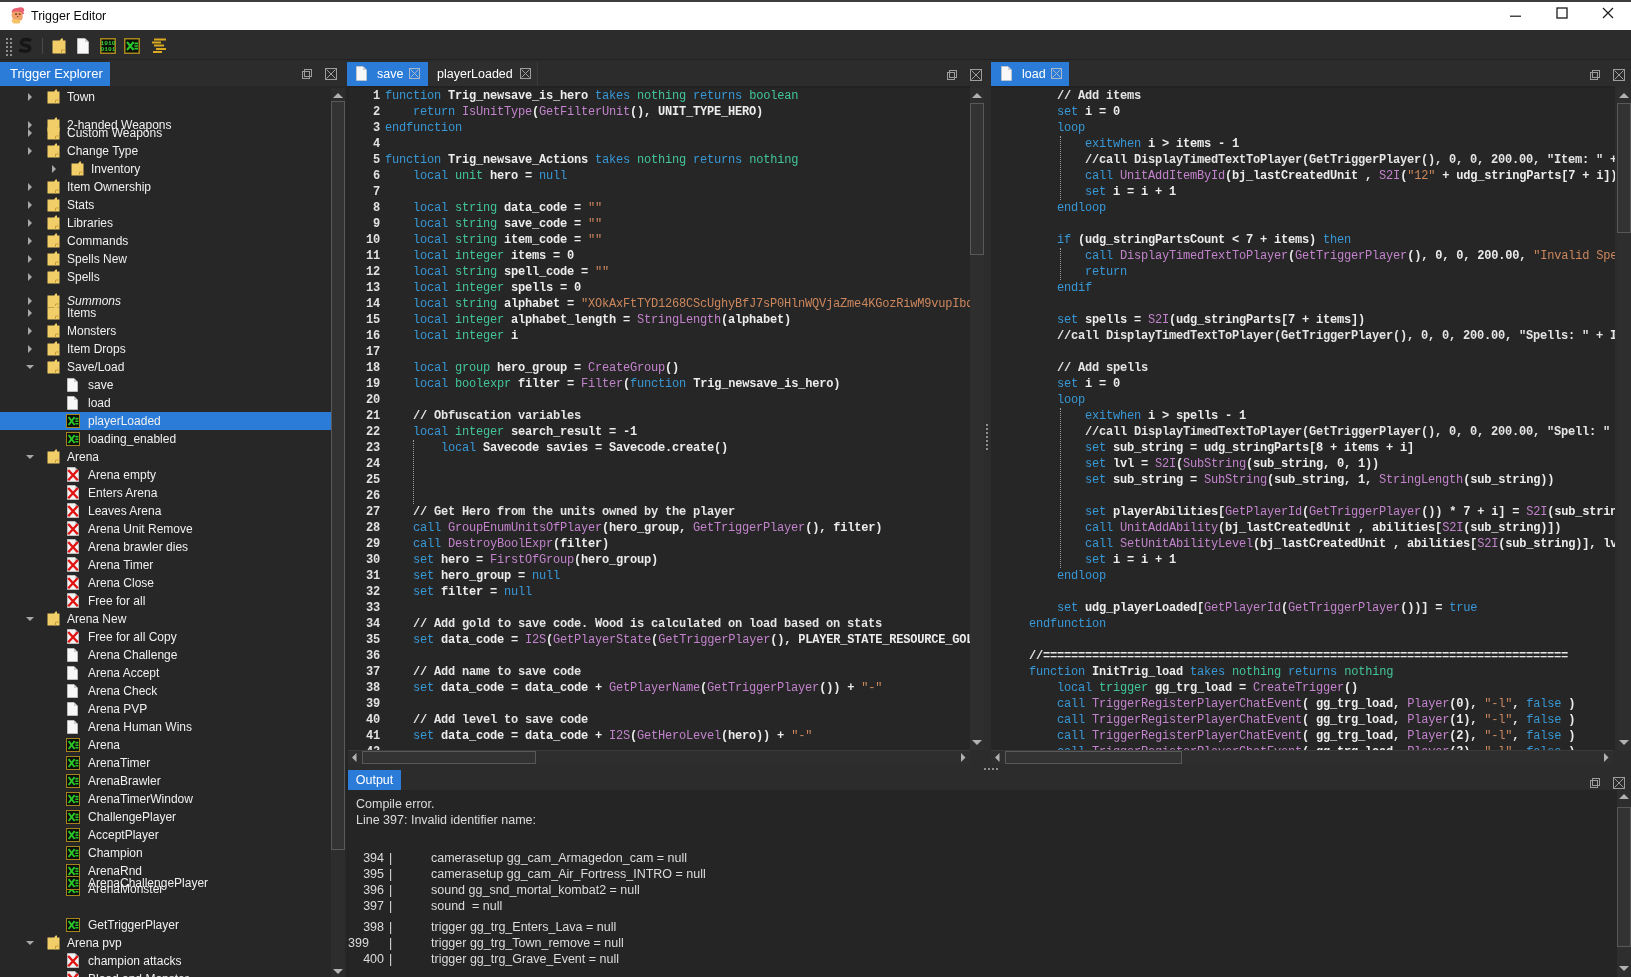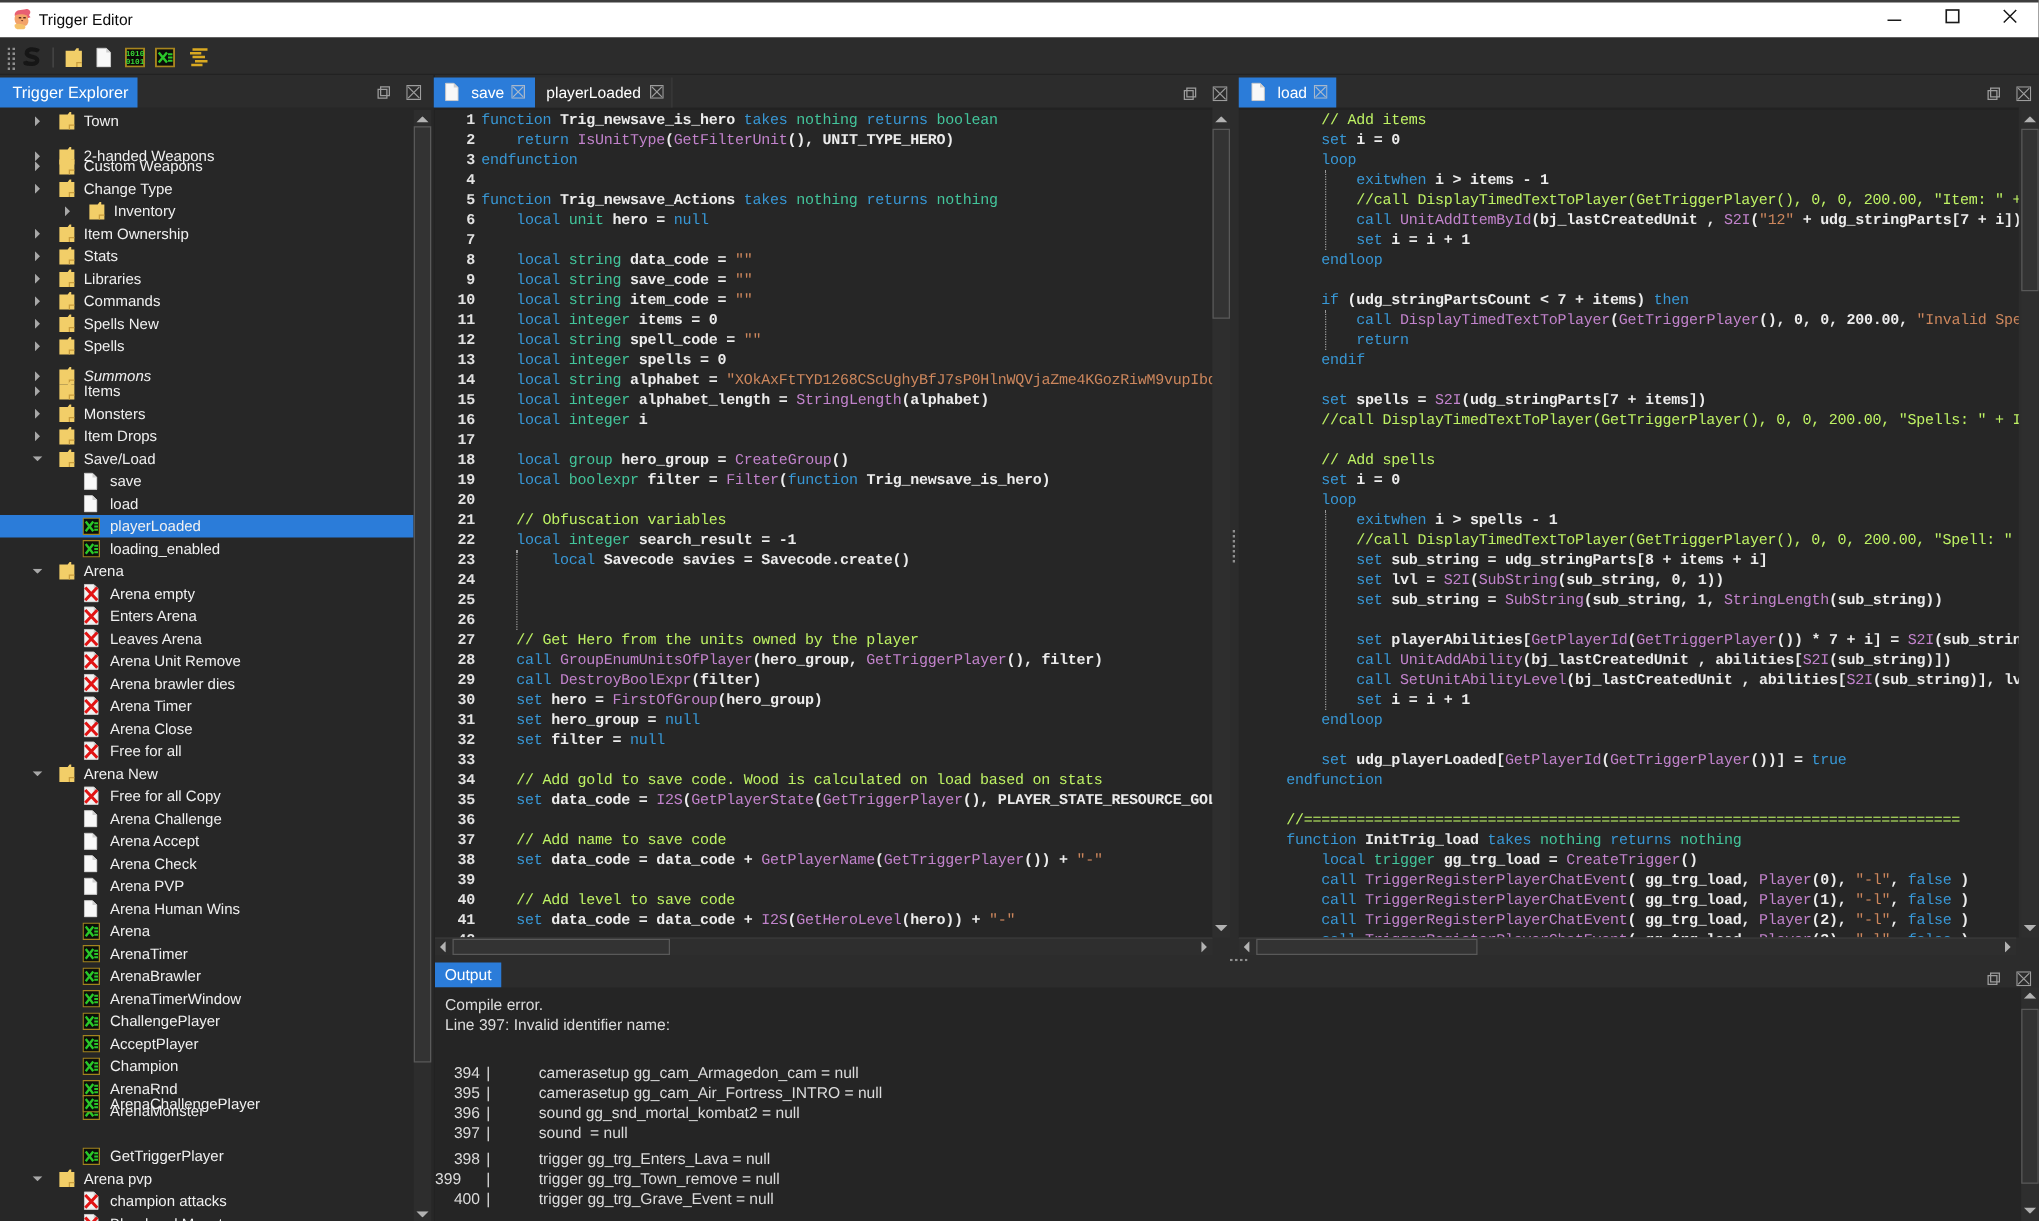--- a/index.html
+++ b/index.html
@@ -3,21 +3,21 @@
 *{margin:0;padding:0;box-sizing:border-box}
 html,body{width:1631px;height:977px;overflow:hidden;background:#2c2c2c;
   font-family:"Liberation Sans",sans-serif;position:relative}
 .abs{position:absolute}
 pre{font-family:"Liberation Mono",monospace;font-size:12px;line-height:16px;
   letter-spacing:-0.2px;font-weight:bold;color:#ececec;margin:0}
 pre .k{color:#3898d6;font-weight:normal}
 pre .t{color:#43c59b;font-weight:normal}
 pre .n{color:#c283cc;font-weight:normal}
 pre .s{color:#cd875d;font-weight:normal}
-pre .c{color:#bef264;font-weight:normal}
+pre .c{color:#e5e5e5;font-weight:bold}
 .guide{position:absolute;width:0;border-left:1px dotted #9a9a9a}
 .tabtxt{font-size:12.5px;color:#fff}
 .treerow{position:absolute;left:0;width:331px;height:18px;color:#f0f0f0;font-size:12px}
 .treerow .lbl{position:absolute;top:2px;white-space:nowrap}
 .sb{position:absolute;background:#2e2e2e}
 .thumb{position:absolute;background:#333333;border:1px solid #595959}
 </style></head><body>
 <div class="abs" style="left:0;top:0;width:1631px;height:30px;background:#fff;border-top:2px solid #3d3d3d"></div>
 <div class="abs" style="left:10px;top:7px;line-height:0"><svg width="15" height="17" viewBox="0 0 15 17" style="">
       <path d="M2.2 6.5 C1 4 2.5 1.8 5 1.2 L10.5 0.3 C13.2 0.2 14.6 1.6 14.2 3.4 L13.2 5.2 L14.4 6.8 L12 7.6 Z" fill="#e85f72"></path>

